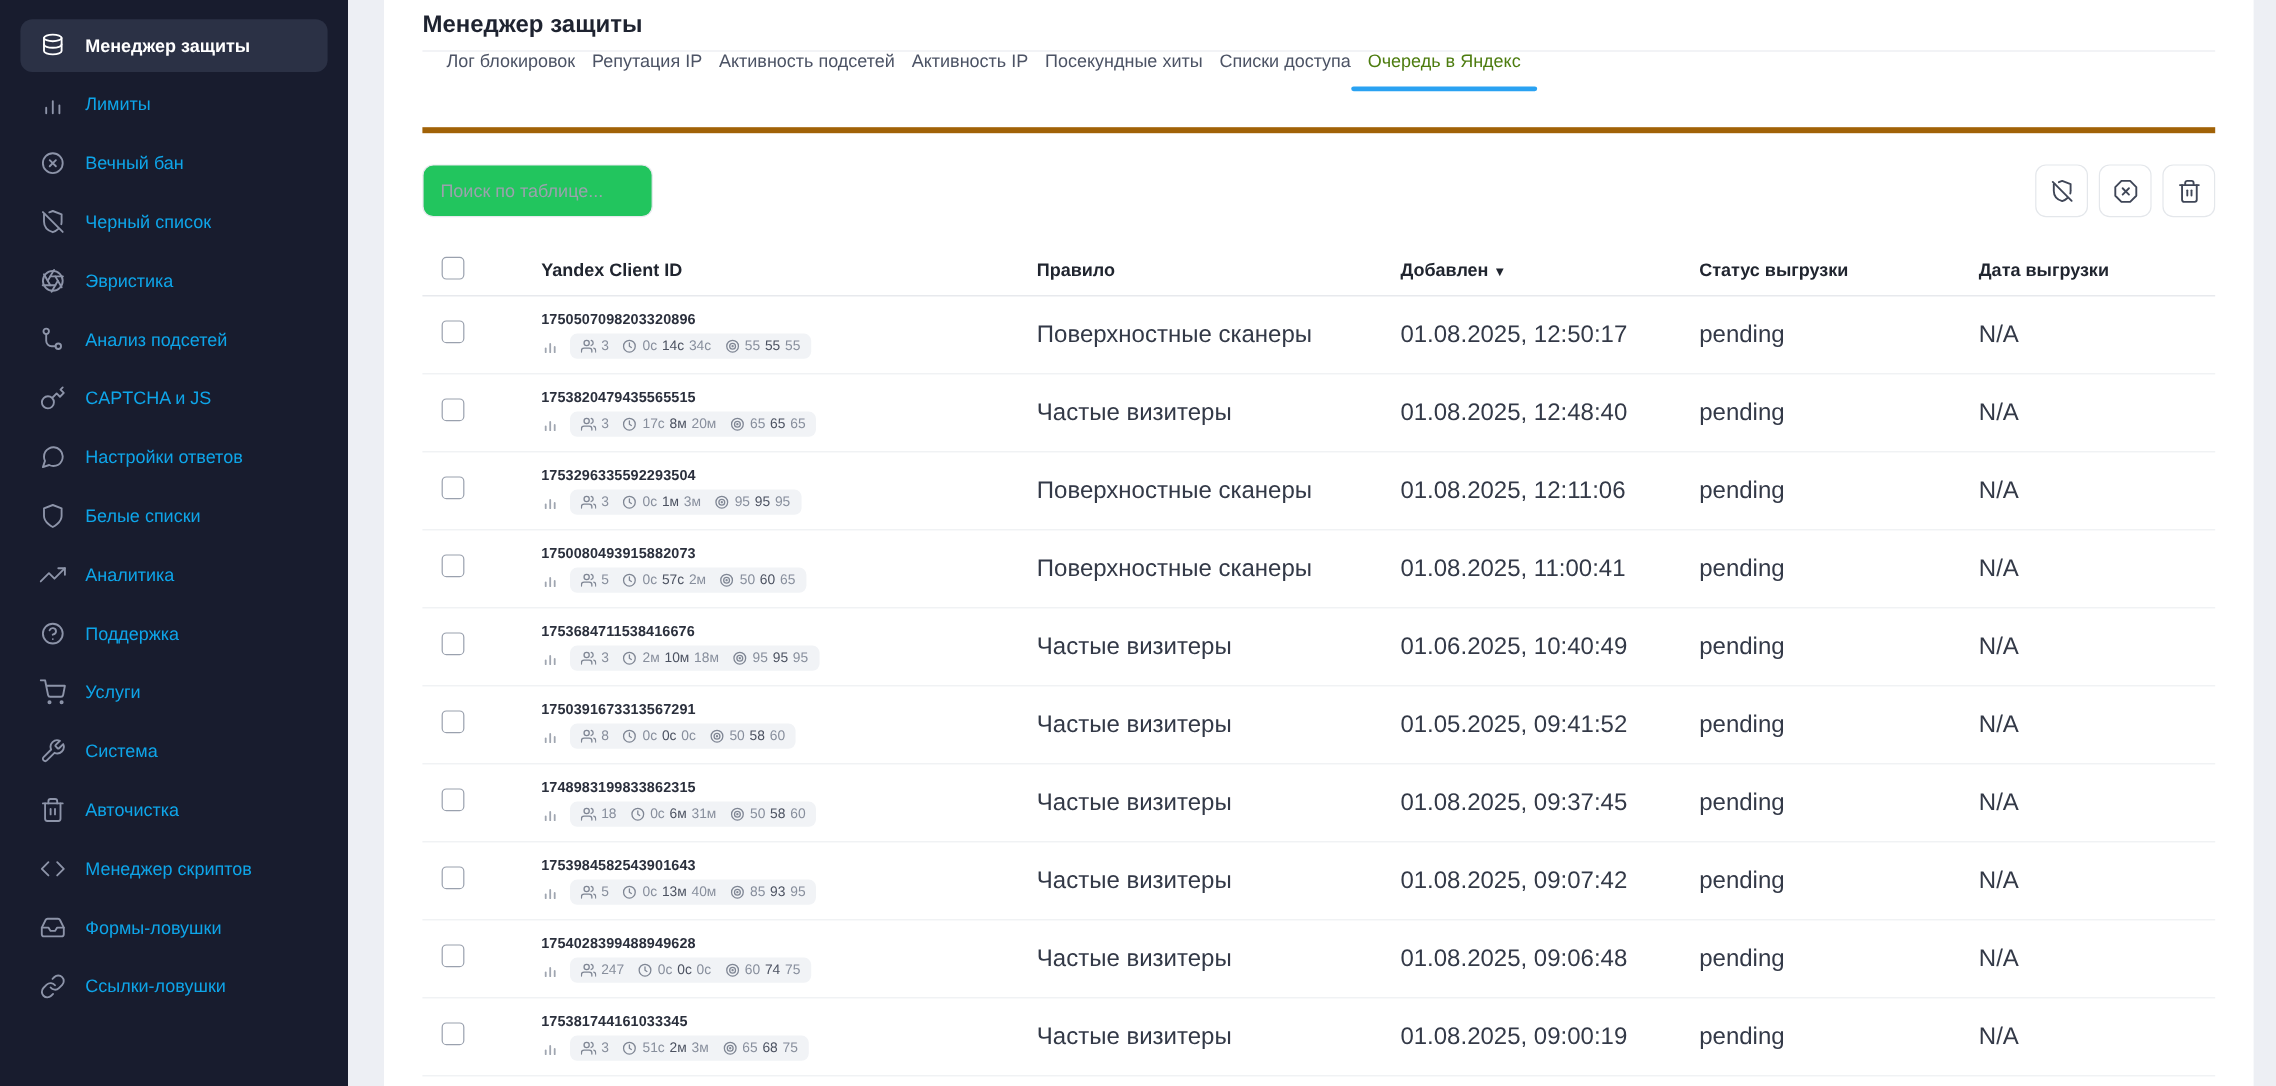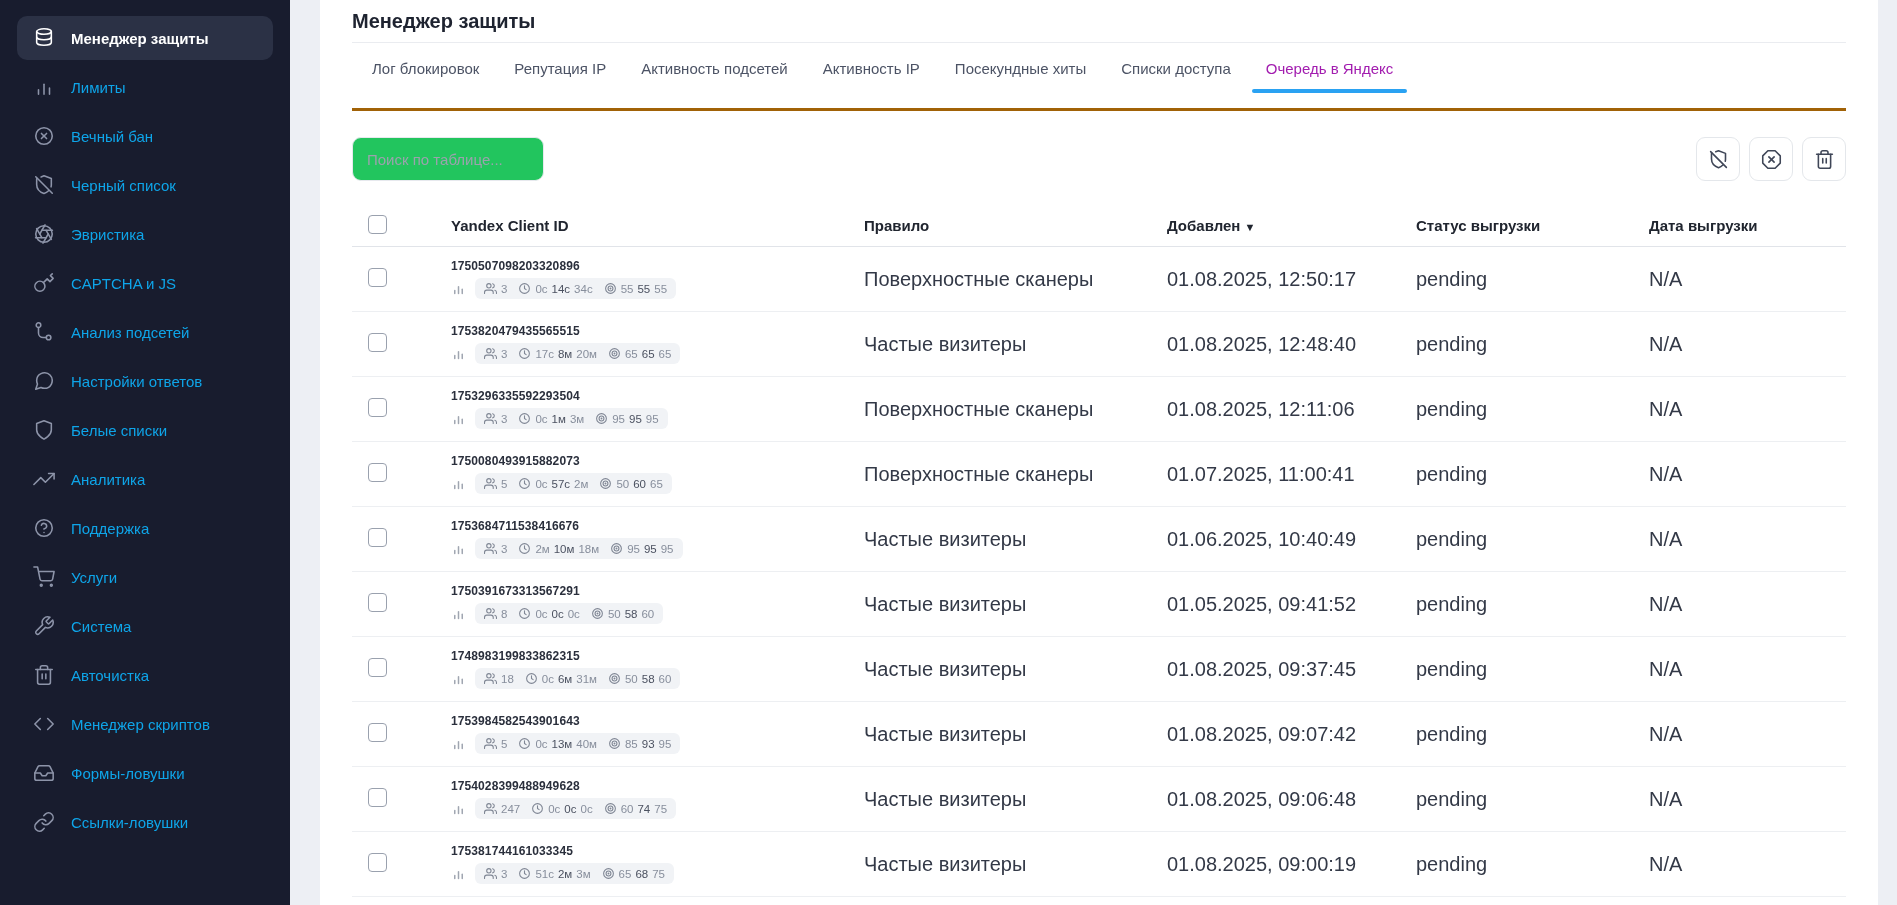--- a/index.html
+++ b/index.html
@@ -32,28 +32,28 @@
     position:absolute; left:320px; top:0; width:1558px; height:905px;
     background:#ffffff; padding:0 32px;
   }
   .title-row {
     height:43px; display:flex; align-items:center;
     border-bottom:1px solid #eaecf0;
   }
   .page-title { font-size:20px; font-weight:bold; color:#1e2330; }
 
   .tabs {
-    display:flex; align-items:center; gap:35px; padding-left:20px;
-    height:68px; border-bottom:3px solid #a16207;
+    display:flex; align-items:flex-start; gap:14px; padding-left:20px;
+    height:68px; border-bottom:5px solid #a16207;
   }
   .tab {
     position:relative; padding-bottom:14px; font-size:15px; color:#4c5365;
     cursor:pointer; white-space:nowrap;
   }
-  .tab.active { color:#a21caf; }
+  .tab.active { color:#4d7c0f; }
   .tab.active::after {
     content:""; position:absolute; left:-14px; right:-14px; bottom:-2px;
     height:4px; border-radius:4px; background:#2aa2f2;
   }
 
   .controls-row {
     margin-top:26px; display:flex; justify-content:space-between; align-items:center;
   }
   .search-input {
     width:192px; height:44px; border:1px solid #e7e9ee; border-radius:9px;
@@ -164,35 +164,35 @@
           <line x1="14.31" y1="16" x2="2.83" y2="16"></line>
           <line x1="16.62" y1="12" x2="10.88" y2="21.94"></line>
         </svg>
       </span>
       <span>Эвристика</span>
     </div>
 
     <div class="side-item">
       <span class="icn">
         <svg viewBox="0 0 24 24">
-          <path d="M21 2l-2 2m-7.61 7.61a5.5 5.5 0 1 1-7.778 7.778 5.5 5.5 0 0 1 7.777-7.777zm0 0L15.5 7.5m0 0l3 3L22 7l-3-3"></path>
-        </svg>
-      </span>
-      <span>CAPTCHA и JS</span>
-    </div>
-
-    <div class="side-item">
-      <span class="icn">
-        <svg viewBox="0 0 24 24">
           <circle cx="6" cy="4.5" r="2.5"></circle>
           <path d="M6 7v6a5 5 0 0 0 5 5h3.5"></path>
           <circle cx="17" cy="18" r="2.5"></circle>
         </svg>
       </span>
       <span>Анализ подсетей</span>
+    </div>
+
+    <div class="side-item">
+      <span class="icn">
+        <svg viewBox="0 0 24 24">
+          <path d="M21 2l-2 2m-7.61 7.61a5.5 5.5 0 1 1-7.778 7.778 5.5 5.5 0 0 1 7.777-7.777zm0 0L15.5 7.5m0 0l3 3L22 7l-3-3"></path>
+        </svg>
+      </span>
+      <span>CAPTCHA и JS</span>
     </div>
 
     <div class="side-item">
       <span class="icn">
         <svg viewBox="0 0 24 24">
           <path d="M21 11.5a8.38 8.38 0 0 1-.9 3.8 8.5 8.5 0 0 1-7.6 4.7 8.38 8.38 0 0 1-3.8-.9L3 21l1.9-5.7a8.38 8.38 0 0 1-.9-3.8 8.5 8.5 0 0 1 4.7-7.6 8.38 8.38 0 0 1 3.8-.9h.5a8.48 8.48 0 0 1 8 8v.5z"></path>
         </svg>
       </span>
       <span>Настройки ответов</span>
     </div>
@@ -591,21 +591,21 @@
                   </svg>
                 </span>
                 <span>50</span>
                 <b>60</b>
                 <span>65</span>
               </span>
             </span>
           </span>
         </div>
         <div class="cell">Поверхностные сканеры</div>
-        <div class="cell">01.07.2025, 11:00:41</div>
+        <div class="cell">01.08.2025, 11:00:41</div>
         <div class="cell">pending</div>
         <div class="cell">N/A</div>
       </div>
 
       <div class="grid-cols trow">
         <div><input type="checkbox" class="cb" style=""></div>
         <div class="id-cell">
           <span class="rid">1753684711538416676</span>
           <span class="sub">
             <span class="mini-chart">

